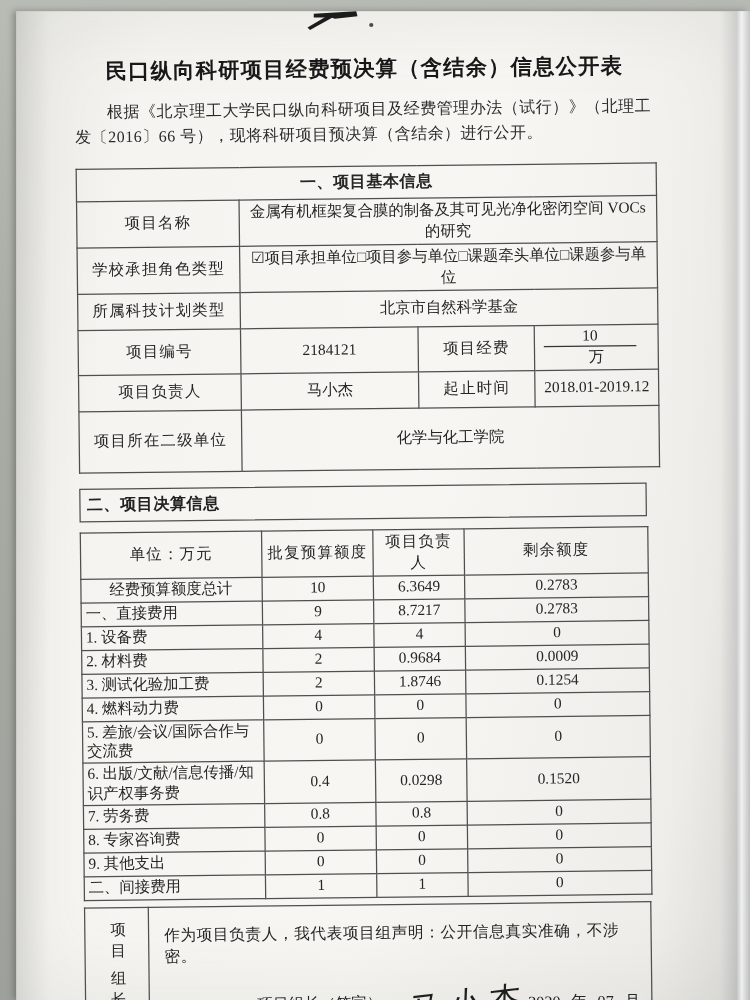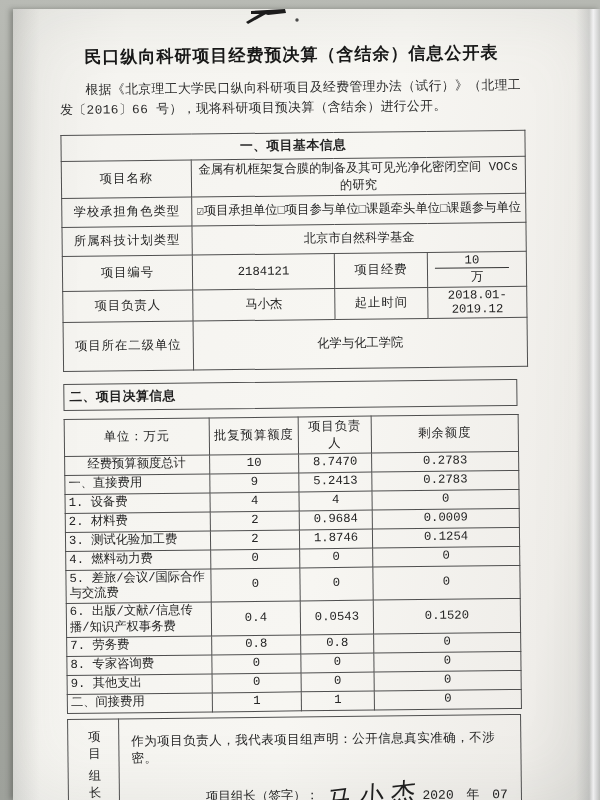--- a/index.html
+++ b/index.html
@@ -5,21 +5,20 @@
   html,body { margin:0; padding:0; }
   body {
     width:600px; height:800px; overflow:hidden; position:relative;
     background: linear-gradient(175deg, #b9bbb5 0%, #a9aca5 35%, #9da09a 100%);
     font-family: "Liberation Serif", "DejaVu Serif", serif;
   }
   .paper {
     position:absolute; left:13px; top:9px; width:587px; height:791px;
     background: linear-gradient(100deg, #ecebe7 0%, #f5f4f0 16%, #f7f6f2 55%, #efede9 88%, #dddcd8 100%);
     box-shadow: -3px 0 5px rgba(55,58,53,0.38), inset 0 0 70px rgba(118,120,114,0.13);
-    font-family: Liberation Mono, monospace;
   }
   .paper::before { 
     content:""; position:absolute; left:0; top:0; bottom:0; width:38px;
     background: linear-gradient(to right, rgba(70,72,68,0.12), rgba(0,0,0,0) 70%);
     pointer-events:none;
   }
   .paper::after { 
     content:""; position:absolute; right:0; top:0; bottom:0; width:24px;
     background: linear-gradient(to right, rgba(0,0,0,0) 0%, rgba(105,110,116,0.20) 55%, rgba(244,244,246,0.85) 72%, rgba(140,145,150,0.35) 100%);
     pointer-events:none;
@@ -145,27 +144,27 @@
           <th>单位：万元</th>
           <th>批复预算额度</th>
           <th>项目负责人</th>
           <th>剩余额度</th>
         </tr>
       </thead>
       <tbody id="fee-rows">
           <tr>
             <td class="lbl c">经费预算额度总计</td>
             <td>10</td>
-            <td>8.7470</td>
+            <td>6.3649</td>
             <td>0.2783</td>
           </tr>
           <tr>
             <td class="lbl">一、直接费用</td>
             <td>9</td>
-            <td>5.2413</td>
+            <td>8.7217</td>
             <td>0.2783</td>
           </tr>
           <tr>
             <td class="lbl">1. 设备费</td>
             <td>4</td>
             <td>4</td>
             <td>0</td>
           </tr>
           <tr>
             <td class="lbl">2. 材料费</td>
@@ -187,21 +186,21 @@
           </tr>
           <tr>
             <td class="lbl">5. 差旅/会议/国际合作与交流费</td>
             <td>0</td>
             <td>0</td>
             <td>0</td>
           </tr>
           <tr>
             <td class="lbl">6. 出版/文献/信息传播/知识产权事务费</td>
             <td>0.4</td>
-            <td>0.0543</td>
+            <td>0.0298</td>
             <td>0.1520</td>
           </tr>
           <tr>
             <td class="lbl">7. 劳务费</td>
             <td>0.8</td>
             <td>0.8</td>
             <td>0</td>
           </tr>
           <tr>
             <td class="lbl">8. 专家咨询费</td>

